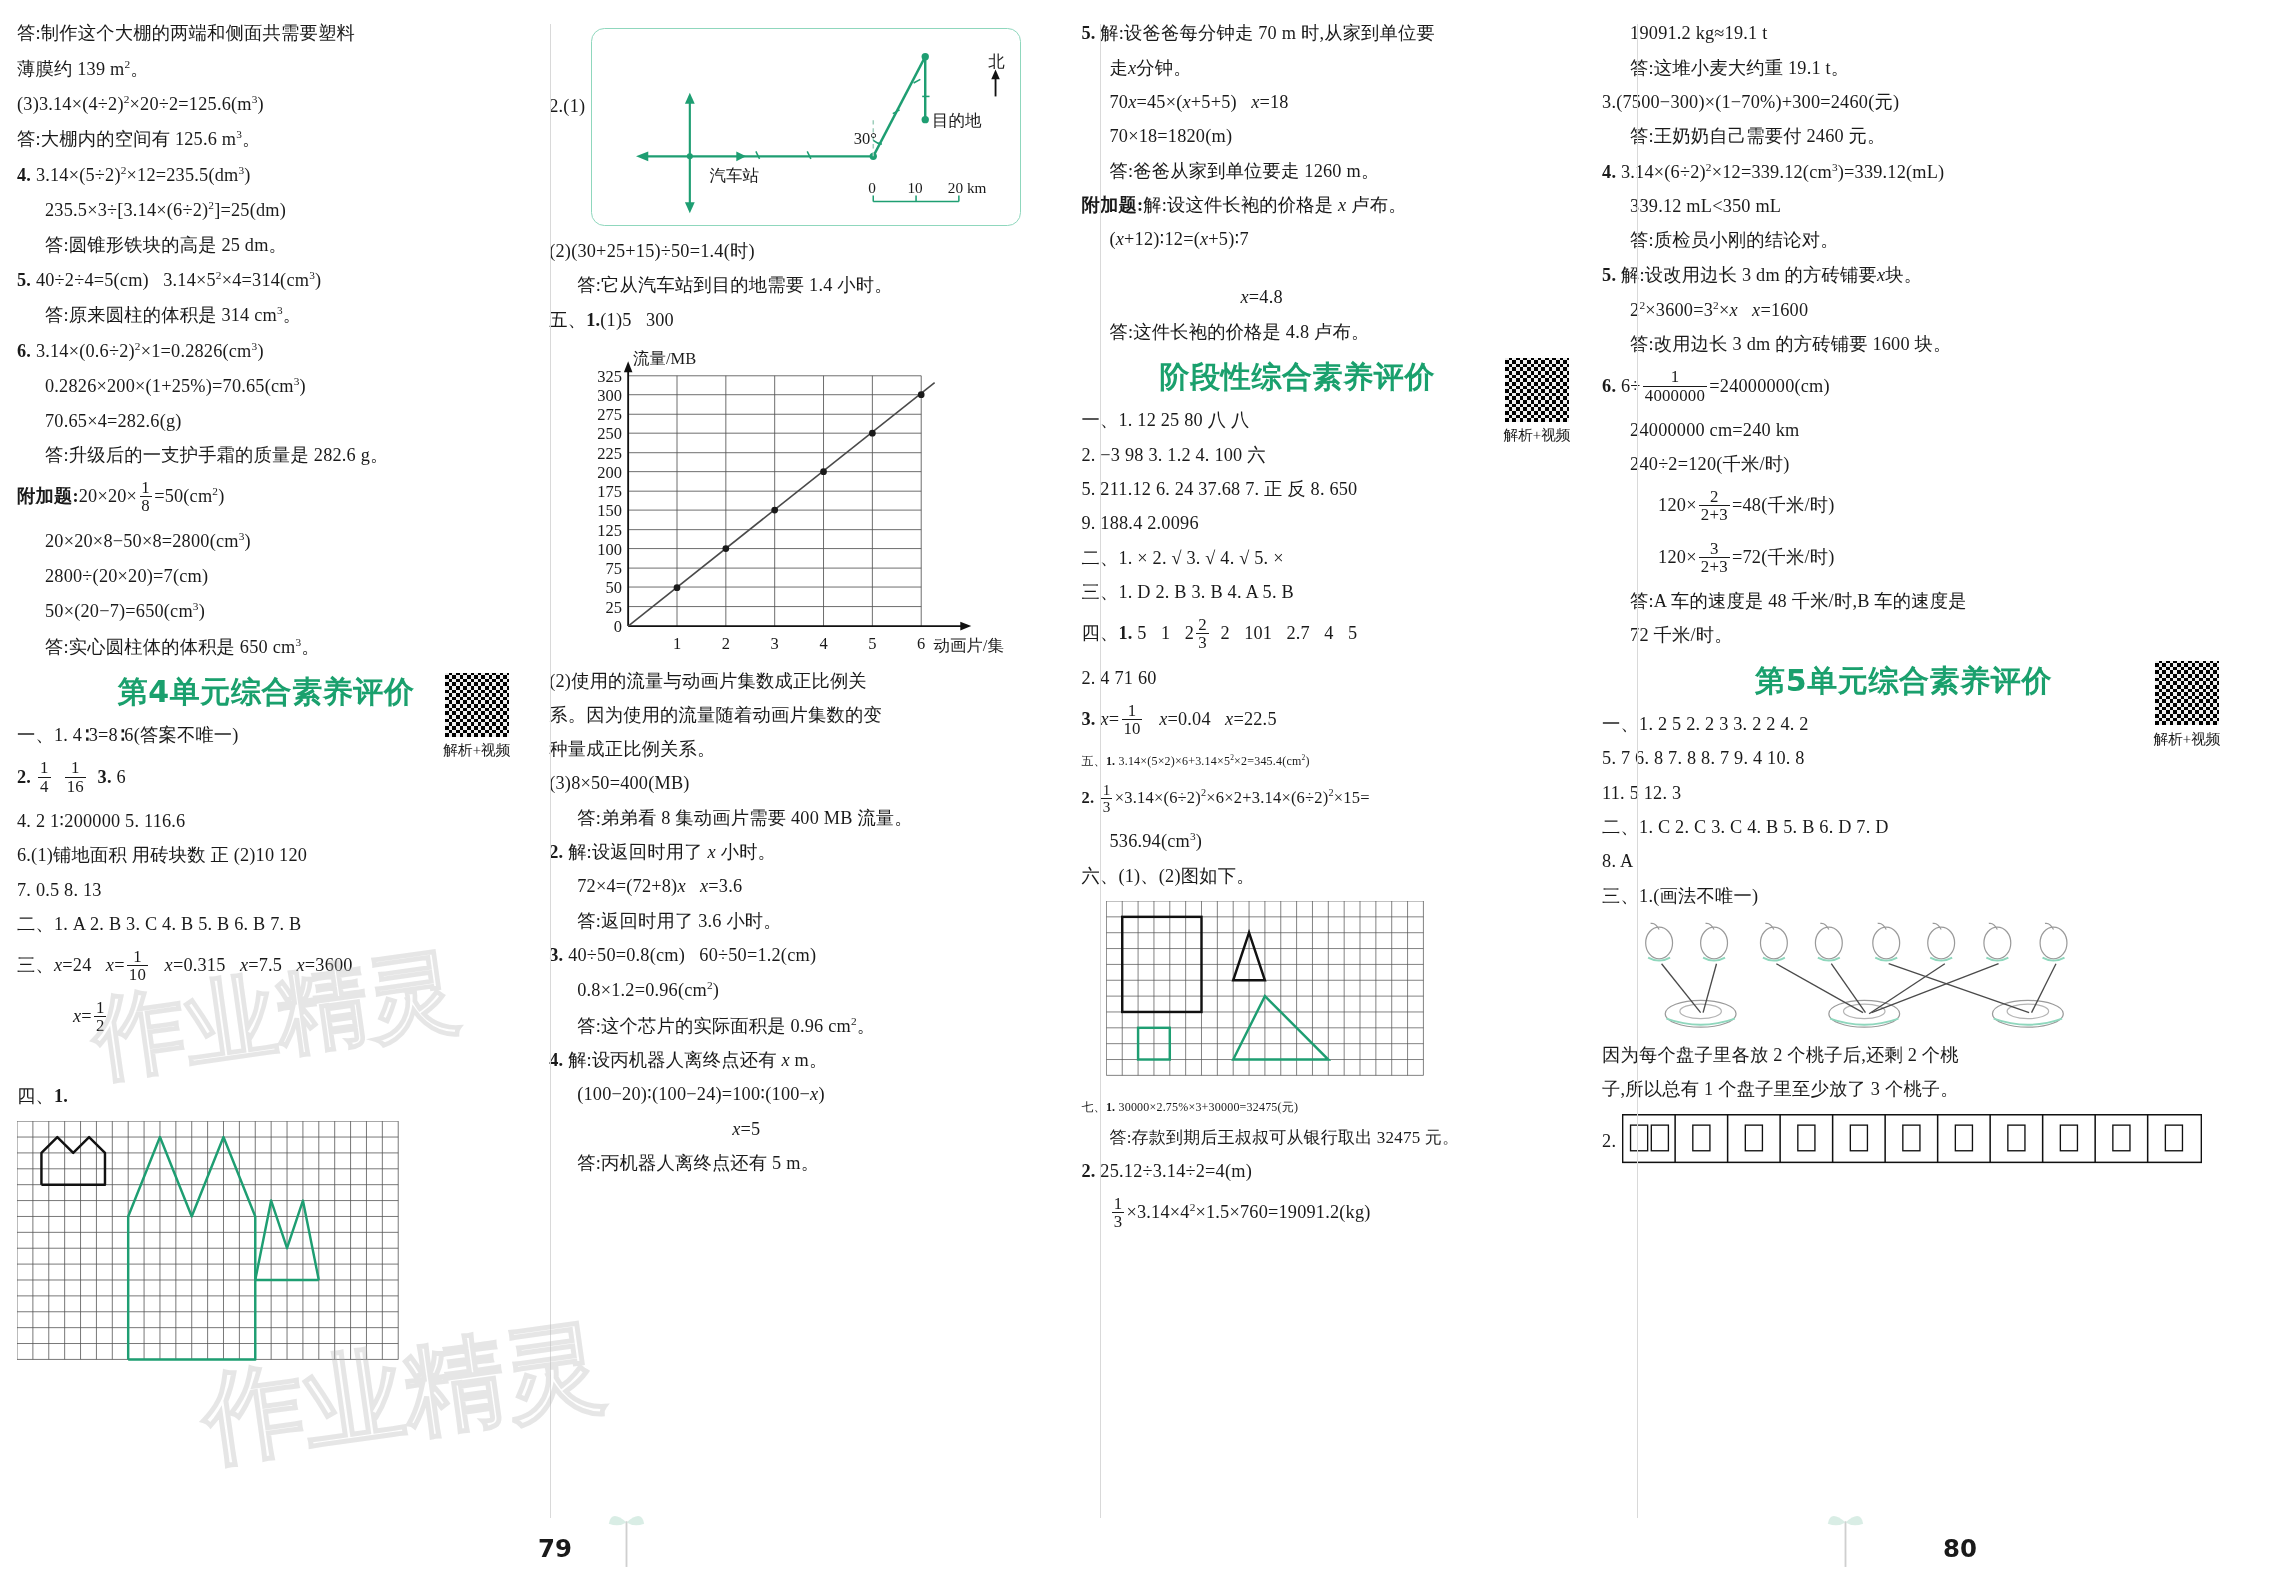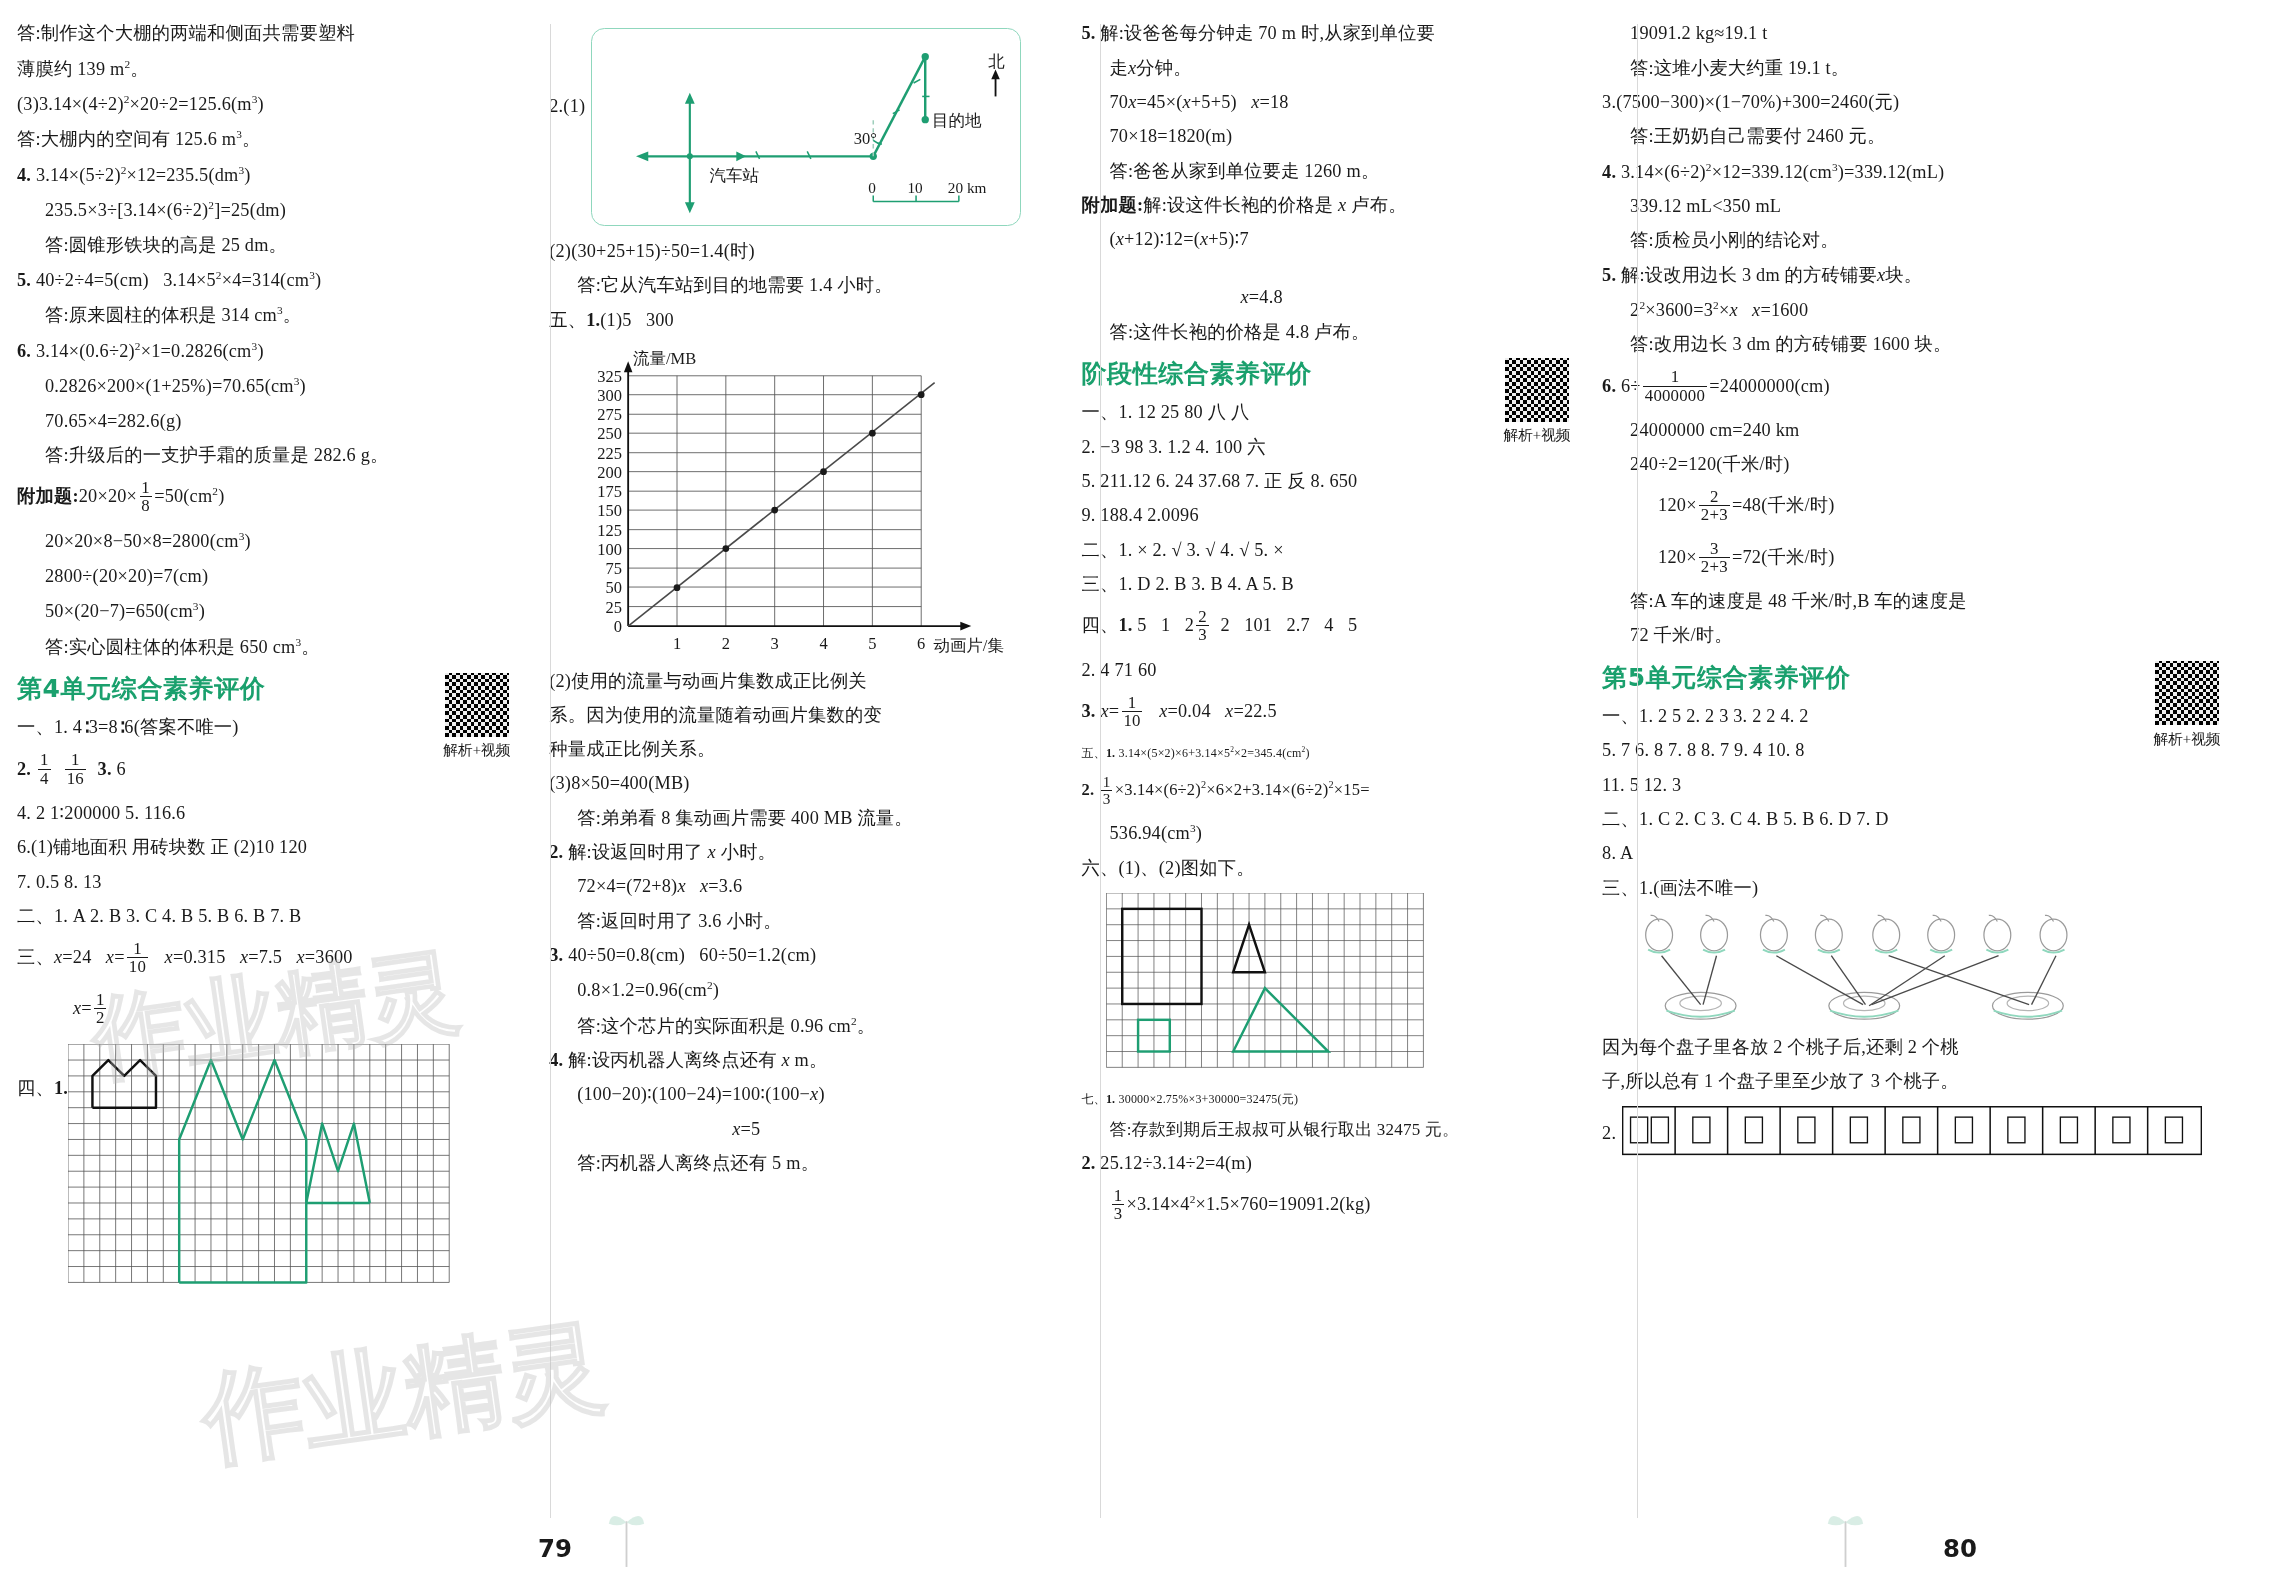--- a/index.html
+++ b/index.html
@@ -40,24 +40,24 @@
   .frac{
     display:inline-flex;flex-direction:column;align-items:center;
     vertical-align:middle;margin:0 2.4px;line-height:1.02;
     font-size:0.92em;position:relative;top:-1.2px;
   }
   .frac .n{padding:0 1.8px;}
   .frac .d{padding:0 1.8px;border-top:1.2px solid #1a1a1a;}
   .frac.wide{font-size:0.85em;}
 
   .sec-head{
-    text-align:left;
+    text-align:center;
     color:#1aa06d;
     font-weight:bold;
-    font-size:25px;
+    font-size:30px;
     font-family:"DejaVu Sans","Liberation Sans",sans-serif;
     margin:11px 0 13.4px 0;
     letter-spacing:0.6px;
   }
   .headrow{position:relative;}
   .qr{
     position:absolute;right:2.4px;top:-2.4px;width:72px;text-align:center;
   }
   .qr .code{
     width:64px;height:64px;margin:0 auto;
@@ -143,21 +143,21 @@
     <div class="line">二、1. A   2. B   3. C   4. B   5. B   6. B   7. B</div>
     <div class="line">三、<span class="ital">x</span>=24&nbsp;&nbsp;&nbsp;<span class="ital">x</span>=<span class="frac">
           <span class="n">1</span>
           <span class="d">10</span>
         </span>&nbsp;&nbsp;&nbsp;<span class="ital">x</span>=0.315&nbsp;&nbsp;&nbsp;<span class="ital">x</span>=7.5&nbsp;&nbsp;&nbsp;<span class="ital">x</span>=3600</div>
     <div class="line ind2"><span class="ital">x</span>=<span class="frac">
           <span class="n">1</span>
           <span class="d">2</span>
         </span></div>
 
-    <div style="display:flex;align-items:flex-start;margin-top:3.7px;">
+    <div style="display:flex;align-items:flex-start;margin-top:3.7px;flex-direction:column;">
       <div class="line" style="margin-top:35px;">四、<span class="num">1.</span></div>
       <svg width="391" height="263" viewBox="0 0 640 430">
         <g stroke="#555" stroke-width="1.3" fill="none">
 
           <g id="g1">
             <line x1="0" y1="0" x2="624" y2="0"></line>
               <line x1="0" y1="26" x2="624" y2="26"></line>
             <line x1="0" y1="52" x2="624" y2="52"></line>
               <line x1="0" y1="78" x2="624" y2="78"></line>
             <line x1="0" y1="104" x2="624" y2="104"></line>

